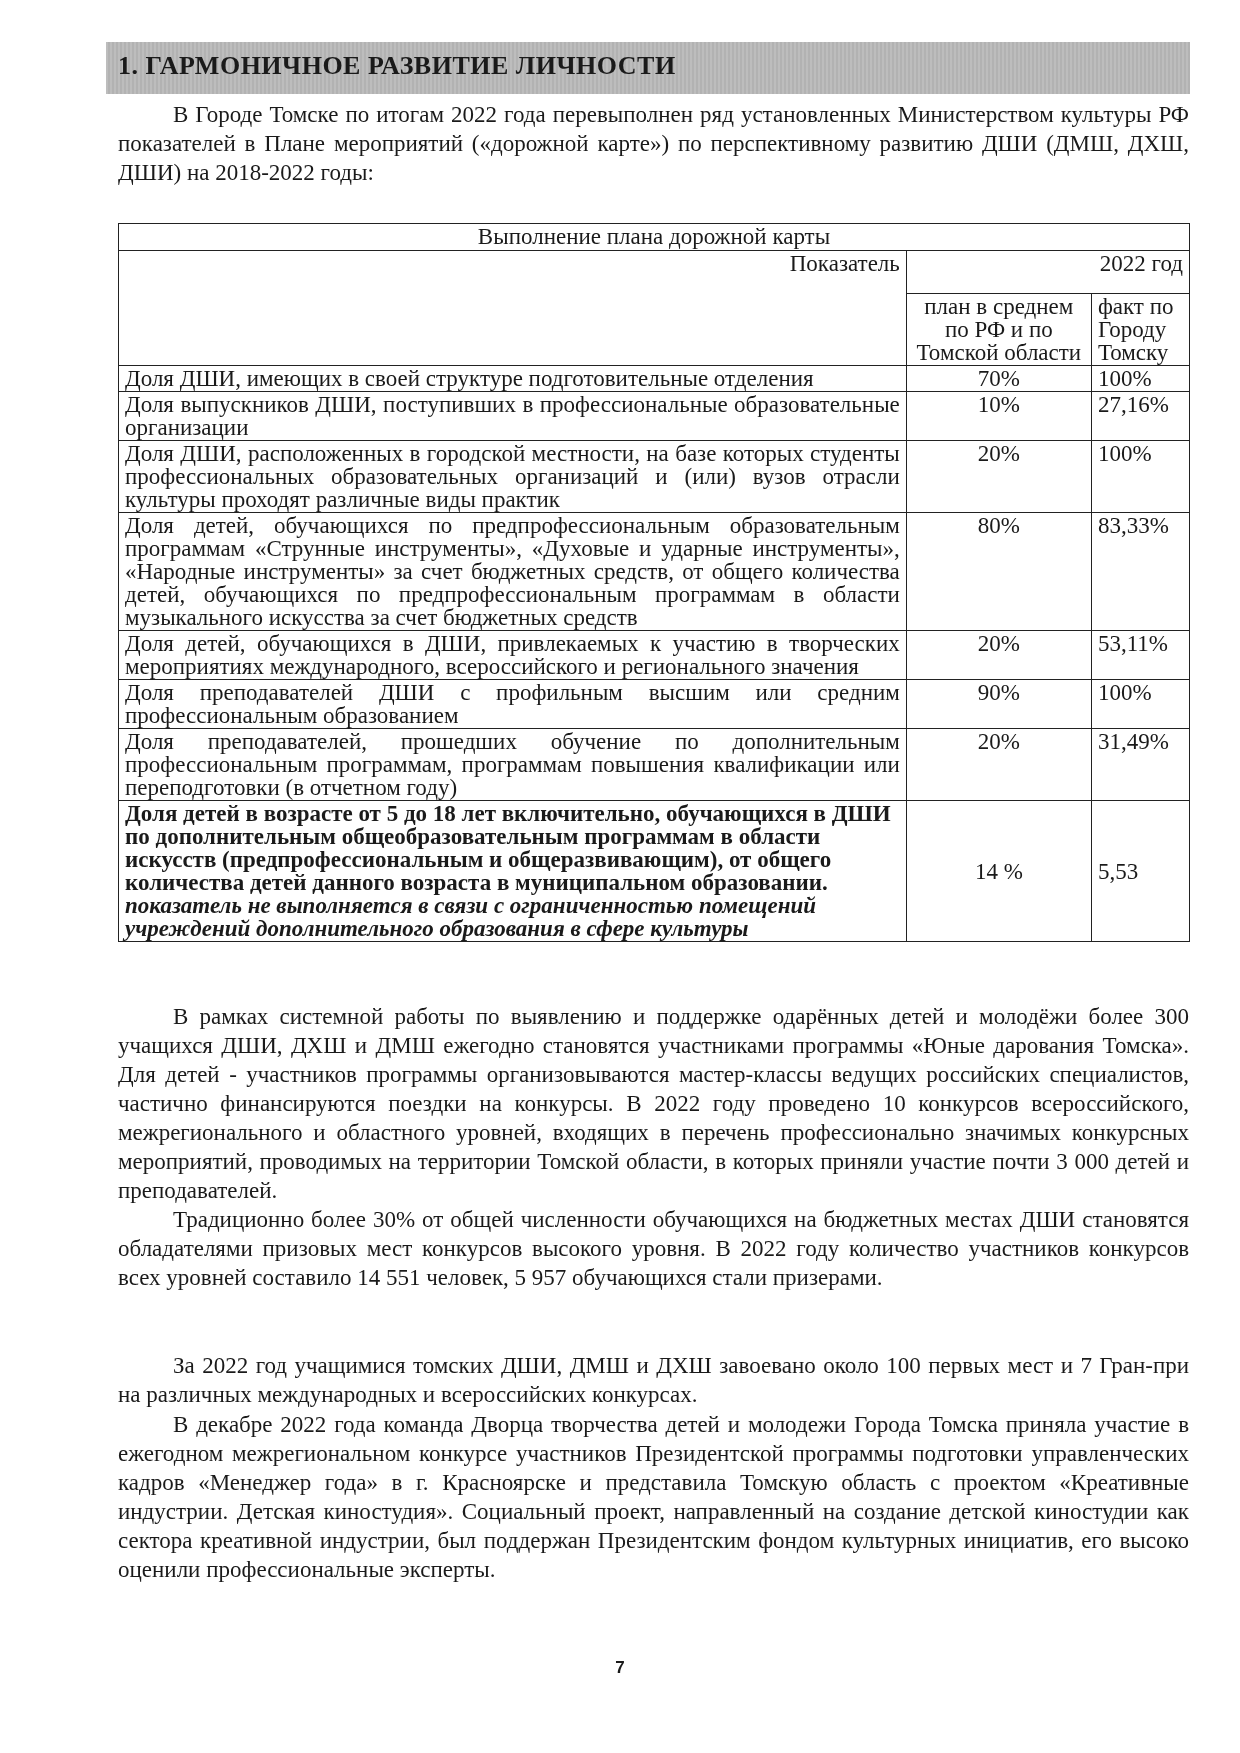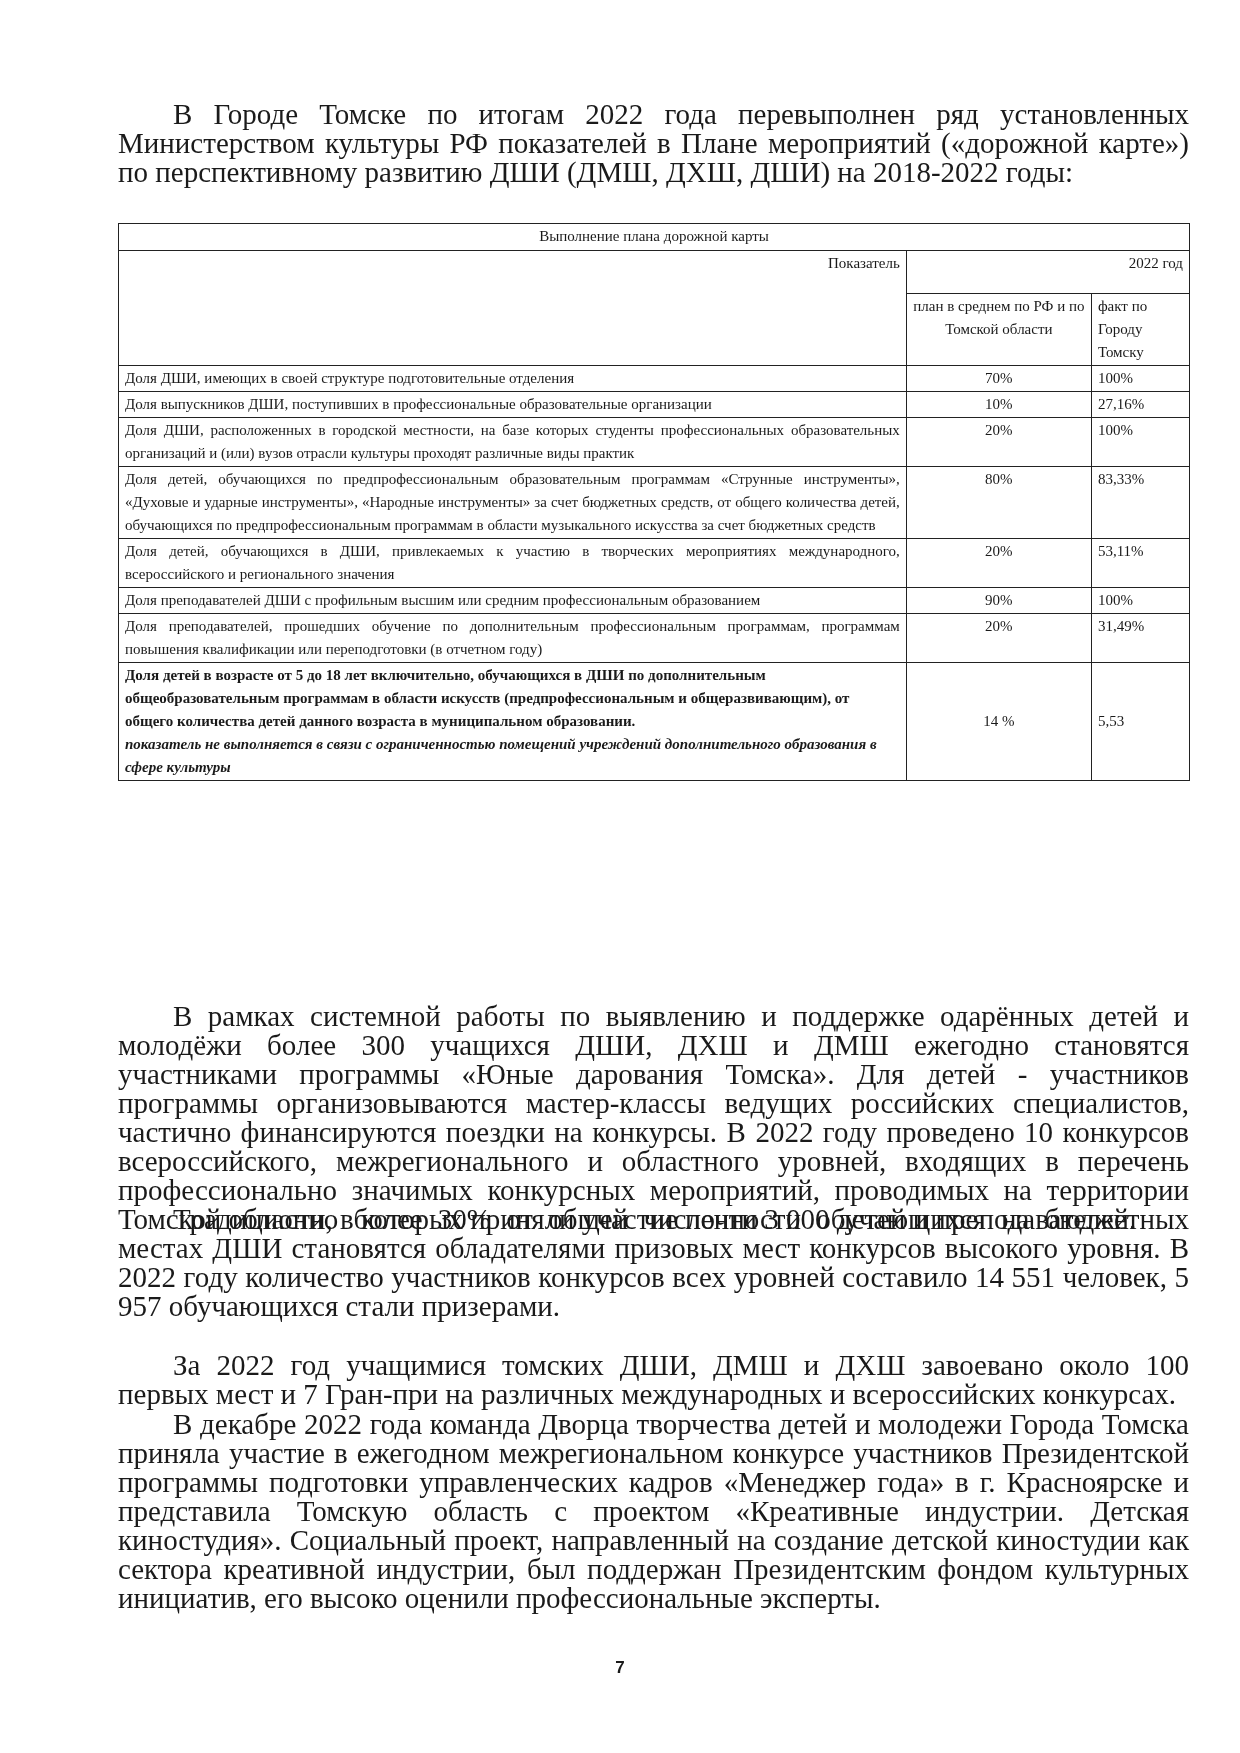--- a/index.html
+++ b/index.html
@@ -14,33 +14,33 @@
       background: #b9b9b9;
       background-image: repeating-linear-gradient(90deg, rgba(255,255,255,0.06) 0 2px, rgba(0,0,0,0.04) 2px 4px);
     }
     .section-header .title {
       position: absolute; left: 12px; top: 9px;
       font-family: "Liberation Serif", serif; font-weight: bold;
       font-size: 26px; letter-spacing: 0.5px; color: #1a1a1a;
     }
     .para {
       position: absolute; left: 118px; width: 1071px;
-      font-size: 29px; line-height: 29px; text-align: justify;
+      font-size: 23px; line-height: 29px; text-align: justify;
     }
     .para .indent { display: inline-block; width: 55px; }
     #intro { top: 100px; }
     #p1 { top: 1002px; }
     #p2 { top: 1205px; }
     #p3 { top: 1264px; }
     #p4 { top: 1351px; }
     #p5 { top: 1410px; }
 
     table.roadmap {
       position: absolute; left: 118px; top: 223px; width: 1072px;
-      border-collapse: collapse; font-size: 15px; line-height: 23px; border-radius: 16px;
+      border-collapse: collapse; font-size: 23px; line-height: 23px; border-radius: 16px;
     }
     table.roadmap td, table.roadmap th {
       border: 1.5px solid #222; padding: 1px 6px; vertical-align: top; font-weight: normal;
     }
     table.roadmap .caption-cell { text-align: center; height: 24px; }
     table.roadmap .indicator-head { text-align: right; }
     table.roadmap .year-head { text-align: right; height: 40px; vertical-align: top; }
     table.roadmap .sub-head { text-align: center; }
     table.roadmap td.ind { width: 766px; text-align: justify; }
     table.roadmap td.plan { width: 170px; text-align: center; }
@@ -50,20 +50,23 @@
     .page-number {
       position: absolute; left: 0; width: 1240px; top: 1658px; text-align: center;
       font-family: "Liberation Sans", sans-serif; font-size: 17px; font-weight: bold;
     }
   </style>
 </head>
 <body>
 
 <div class="page">
 
+  <div class="section-header">
+    <span class="title">1. ГАРМОНИЧНОЕ РАЗВИТИЕ ЛИЧНОСТИ</span>
+  </div>
 
   <p class="para" id="intro" style="margin:0;">
     <span class="indent"></span><span>В Городе Томске по итогам 2022 года перевыполнен ряд установленных Министерством культуры РФ показателей в Плане мероприятий («дорожной карте») по перспективному развитию ДШИ (ДМШ, ДХШ, ДШИ) на 2018-2022 годы:</span>
   </p>
 
   <table class="roadmap">
     <tbody>
         <tr>
       <td class="caption-cell" colspan="3">Выполнение плана дорожной карты</td>
     </tr>

